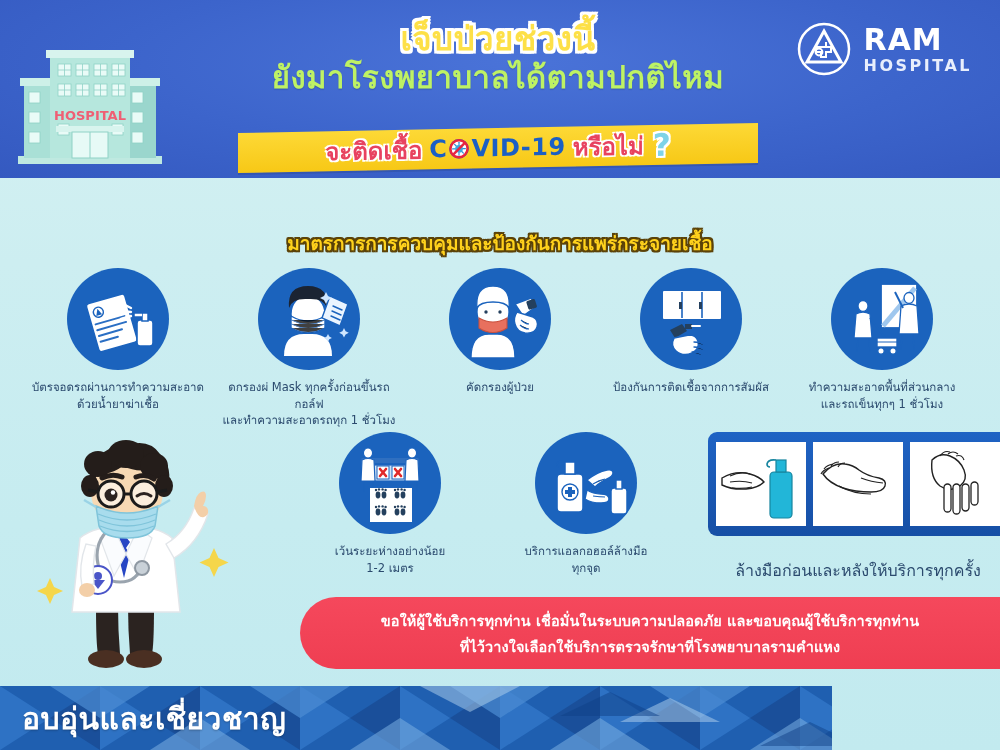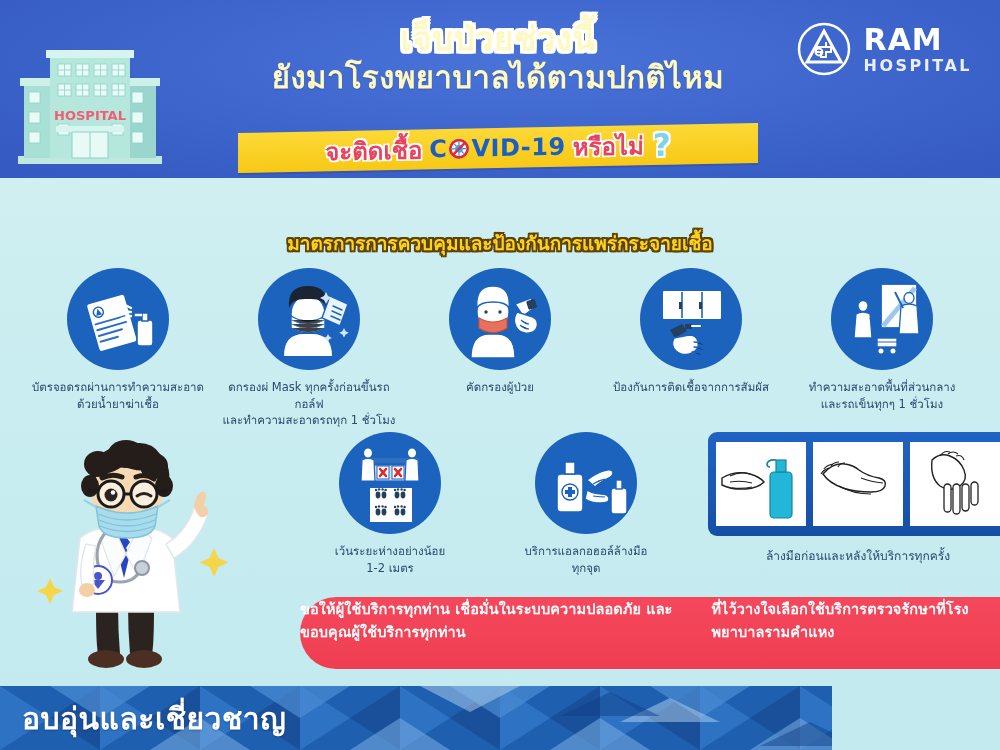--- a/index.html
+++ b/index.html
@@ -67,33 +67,33 @@
   
   .title-block {
     position: absolute;
     left: 178px; top: 18px;
     width: 640px;
     text-align: center;
   }
   .title-l1 {
     font-size: 33px;
     font-weight: bold;
-    color: #fef9c3;
+    color: #fde047;
     letter-spacing: 0.5px;
     text-shadow:
       -2.6px -2.6px 0 #fff, 2.6px -2.6px 0 #fff,
       -2.6px 2.6px 0 #fff, 2.6px 2.6px 0 #fff,
       -2.6px 0 0 #fff, 2.6px 0 0 #fff,
       0 -2.6px 0 #fff, 0 2.6px 0 #fff;
     line-height: 1.25;
   }
   .title-l2 {
     font-size: 31px;
     font-weight: bold;
-    color: #fef9c3;
+    color: #bef264;
     letter-spacing: 0.5px;
     line-height: 1.35;
     margin-top: -2px;
     text-shadow: 0 1px 1px rgba(20,50,120,.35);
   }
   .yellow-band {
     position: absolute;
     left: 238px; top: 128px;
     width: 520px;
     height: 40px;
@@ -237,22 +237,22 @@
   .wash-cell {
     width: 90px;
     height: 84px;
     background: #ffffff;
     display: flex;
     align-items: center;
     justify-content: center;
     overflow: hidden;
   }
   .wash-cap {
-    margin-top: 10px;
-    font-size: 12px;
+    margin-top: 22px;
+    font-size: 16px;
     color: #2b4a6e;
     text-align: center;
   }
 
   
   .doctor {
     position: absolute;
     left: 18px; top: 428px;
     width: 262px;
     height: 250px;
@@ -261,22 +261,22 @@
   
   .pink-banner {
     position: absolute;
     left: 300px; top: 597px;
     width: 700px;
     height: 72px;
     background: linear-gradient(180deg,#f5485c 0%, #ef3e52 100%);
     border-top-left-radius: 36px;
     border-bottom-left-radius: 36px;
     display: flex;
-    flex-direction: row;
-    align-items: flex-start;
+    flex-direction: column;
+    align-items: center;
     justify-content: center;
     gap: 3px;
   }
   .pink-line {
     color: #ffffff;
     font-size: 14.5px;
     font-weight: bold;
     letter-spacing: .1px;
   }
 

